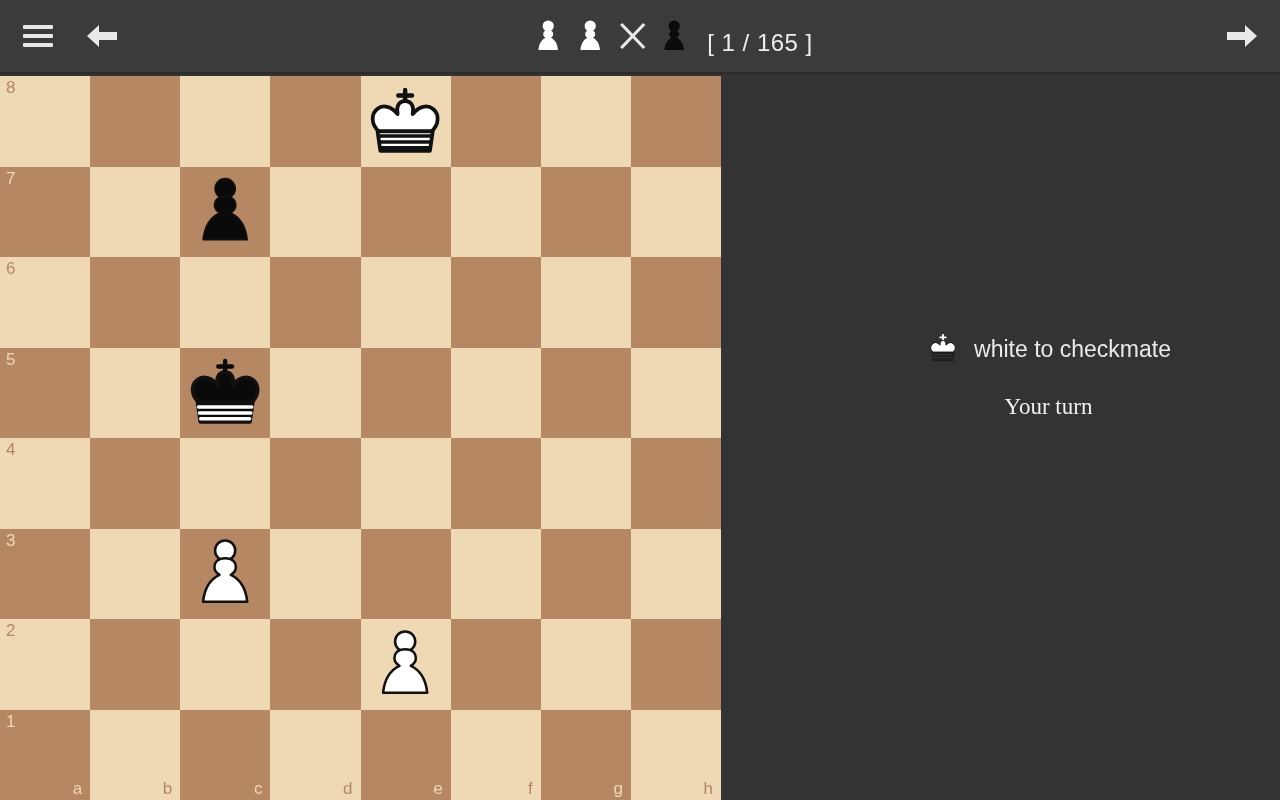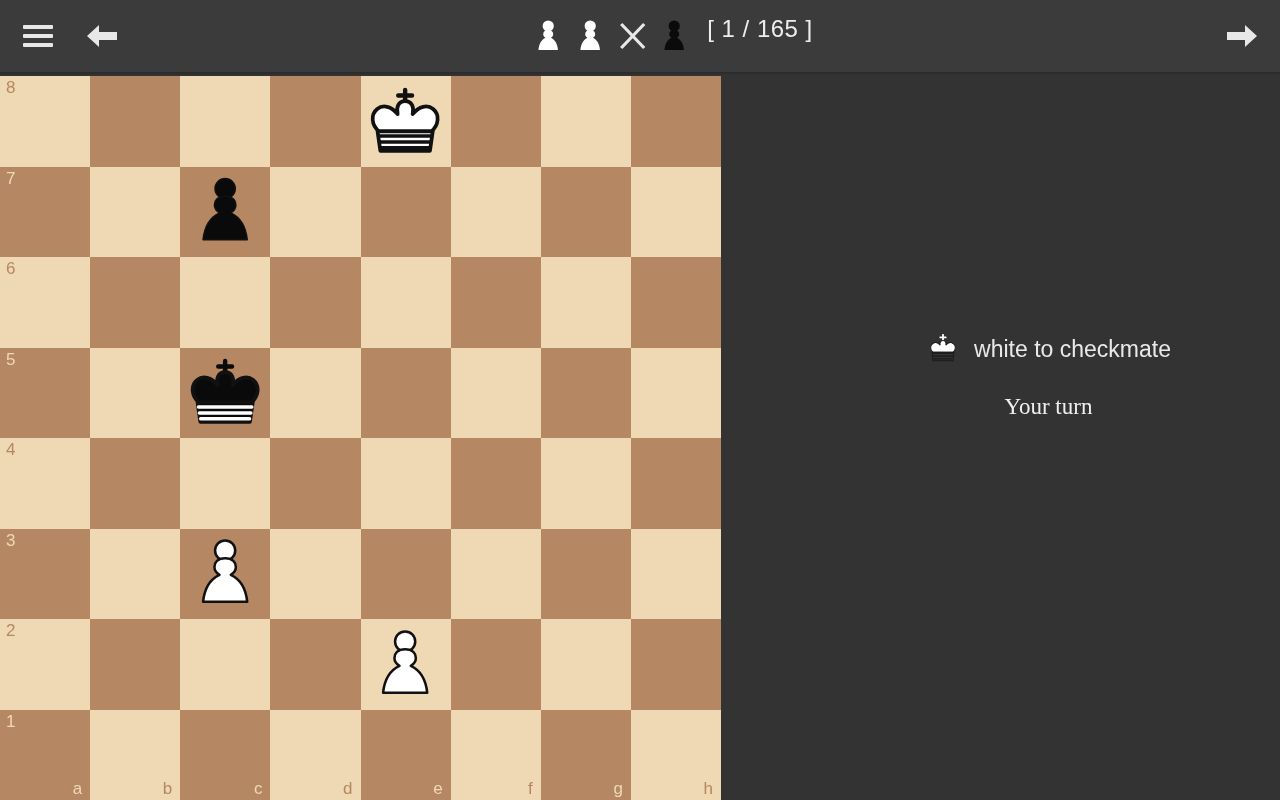--- a/index.html
+++ b/index.html
@@ -24,21 +24,21 @@
     width: 40px; height: 40px;
     display: flex; align-items: center; justify-content: center;
     cursor: pointer;
   }
   .hamburger { width: 30px; height: 22px; display: flex; flex-direction: column; justify-content: space-between; }
   .hamburger span { display: block; height: 4px; background: #e8e8e8; border-radius: 1px; }
 
   .hdr-center {
     position: absolute; left: 50%; top: 50%;
     transform: translate(-50%, -50%);
-    display: flex; align-items: flex-start; gap: 0px;
+    display: flex; align-items: flex-end; gap: 0px;
     margin-left: 30px;
   }
   .cap-group { display: flex; align-items: center; }
   .cap-pawn { width: 42px; height: 42px; display: flex; align-items: center; justify-content: center; }
   .cap-x { width: 42px; height: 42px; display: flex; align-items: center; justify-content: center; }
   .counter {
     color: #ededed; font-size: 24px; letter-spacing: 0.5px;
     margin-left: 12px; white-space: nowrap;
   }
   .hdr-right { position: absolute; right: 18px; top: 50%; transform: translateY(-50%); }

